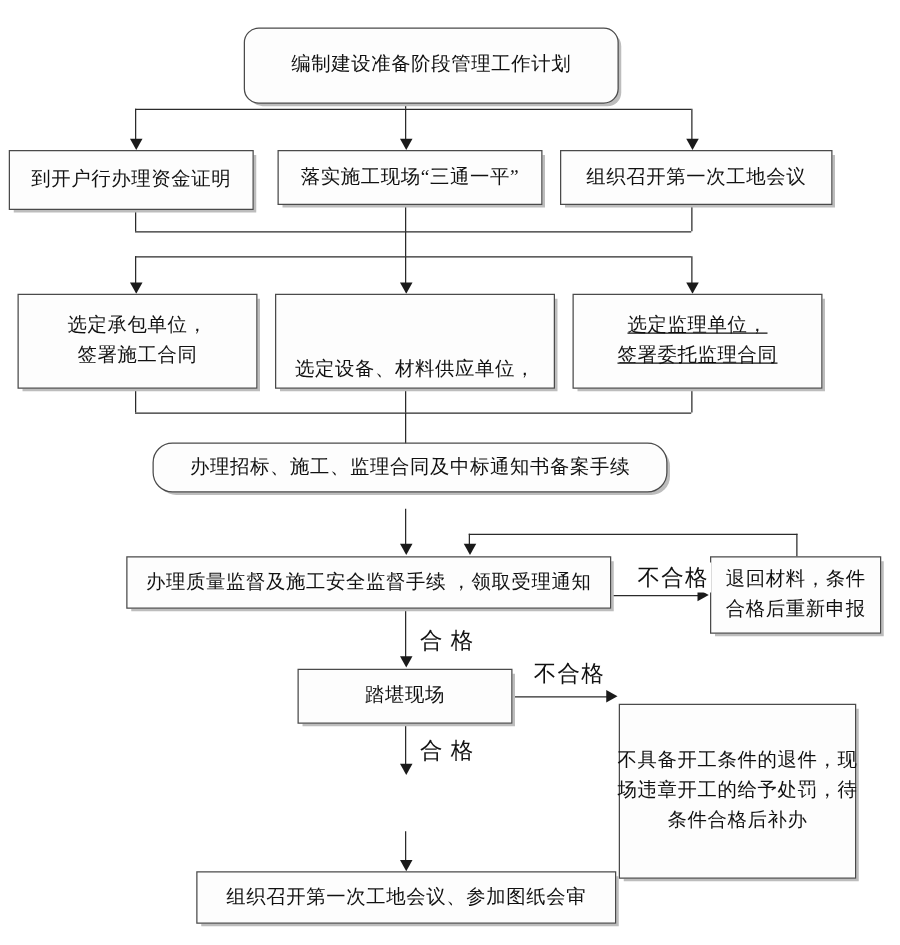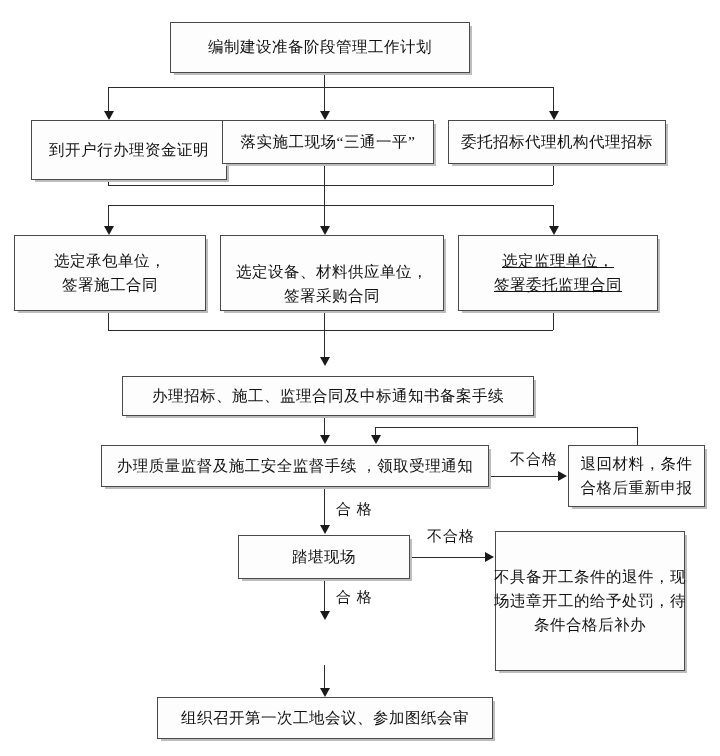--- a/index.html
+++ b/index.html
@@ -69,79 +69,78 @@
     width: 0;
     height: 0;
     border-top: 5px solid transparent;
     border-bottom: 5px solid transparent;
     border-left: 9px solid #1a1a1a;
     z-index: 2;
   }
   
   .edge-label {
     position: absolute;
-    font-size: 15px;
+    font-size: 18px;
     letter-spacing: 1px;
     color: #111111;
     white-space: nowrap;
     background: #ffffff;
     padding: 0 2px;
     z-index: 4;
   }
 </style>
 </head>
 <body>
 
 <div id="canvas">
 
-  <div class="node" style="left:170px; top:22px; width:300px; height:51px;">
+  <div class="node" style="left:195px; top:22px; width:300px; height:61px;border-radius:12px;">
     <span class="ln">编制建设准备阶段管理工作计划</span>
   </div>
 
-  <div class="node" style="left:31px; top:120px; width:196px; height:60px;">
+  <div class="node" style="left:7px; top:120px; width:196px; height:48px;">
     <span class="ln">到开户行办理资金证明</span>
   </div>
   <div class="node" style="left:222px; top:120px; width:212px; height:44px;text-align:center;">
     <span class="ln">落实施工现场“三通一平”</span>
   </div>
   <div class="node" style="left:448px; top:120px; width:218px; height:44px;">
-    <span class="ln">委托招标代理机构代理招标</span>
+    <span class="ln">组织召开第一次工地会议</span>
   </div>
 
   <div class="node" style="left:14px; top:235px; width:192px; height:76px;">
     <span class="ln">选定承包单位，</span>
     <span class="ln">签署施工合同</span>
   </div>
   <div class="node" style="left:220px; top:235px; width:224px; height:76px;justify-content:flex-end;">
     <span class="ln">选定设备、材料供应单位，</span>
-    <span class="ln">签署采购合同</span>
   </div>
   <div class="node" style="left:458px; top:235px; width:200px; height:76px;text-decoration:underline;">
     <span class="ln">选定监理单位，</span>
     <span class="ln">签署委托监理合同</span>
   </div>
 
-  <div class="node" style="left:122px; top:376px; width:412px; height:40px;">
+  <div class="node" style="left:122px; top:354px; width:412px; height:40px;border-radius:16px;">
     <span class="ln">办理招标、施工、监理合同及中标通知书备案手续</span>
   </div>
 
   <div class="node" style="left:101px; top:445px; width:388px; height:42px;">
     <span class="ln">办理质量监督及施工安全监督手续 ，领取受理通知</span>
   </div>
 
   <div class="node" style="left:568px; top:445px; width:137px; height:62px;">
     <span class="ln">退回材料，条件</span>
     <span class="ln">合格后重新申报</span>
   </div>
 
   <div class="node" style="left:238px; top:535px; width:172px; height:44px;">
     <span class="ln">踏堪现场</span>
   </div>
 
-  <div class="node" style="left:495px; top:531px; width:190px; height:140px;">
+  <div class="node" style="left:495px; top:563px; width:190px; height:140px;">
     <span class="ln">不具备开工条件的退件，现</span>
     <span class="ln">场违章开工的给予处罚，待</span>
     <span class="ln">条件合格后补办</span>
   </div>
 
 
   <div class="node" style="left:157px; top:697px; width:336px; height:42px;">
     <span class="ln">组织召开第一次工地会议、参加图纸会审</span>
   </div>
 

